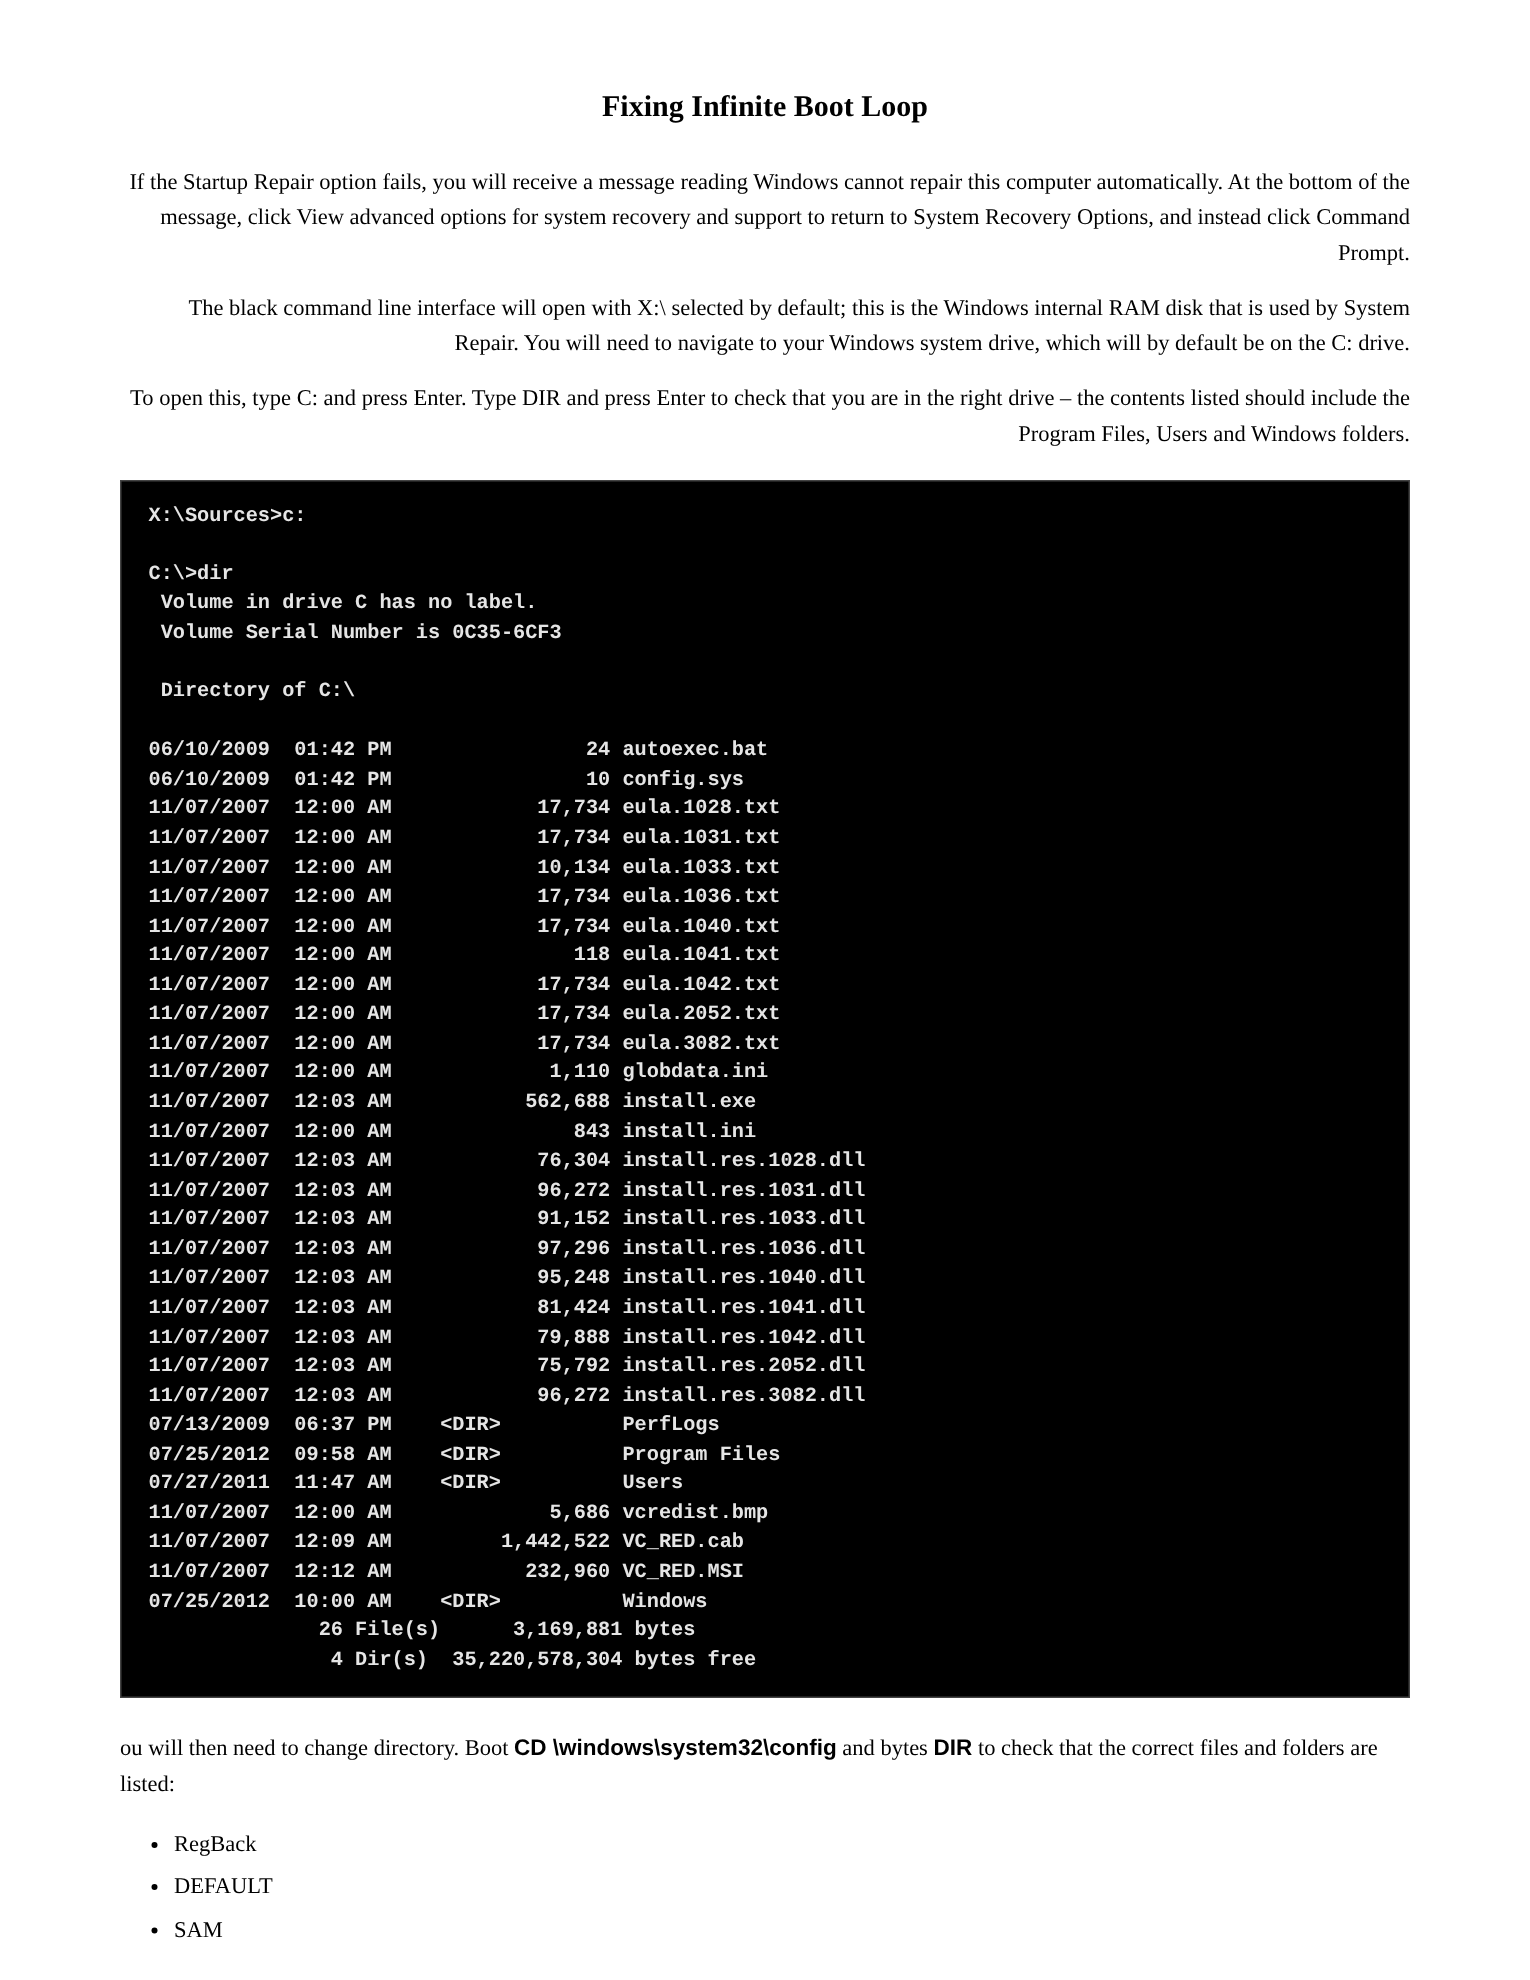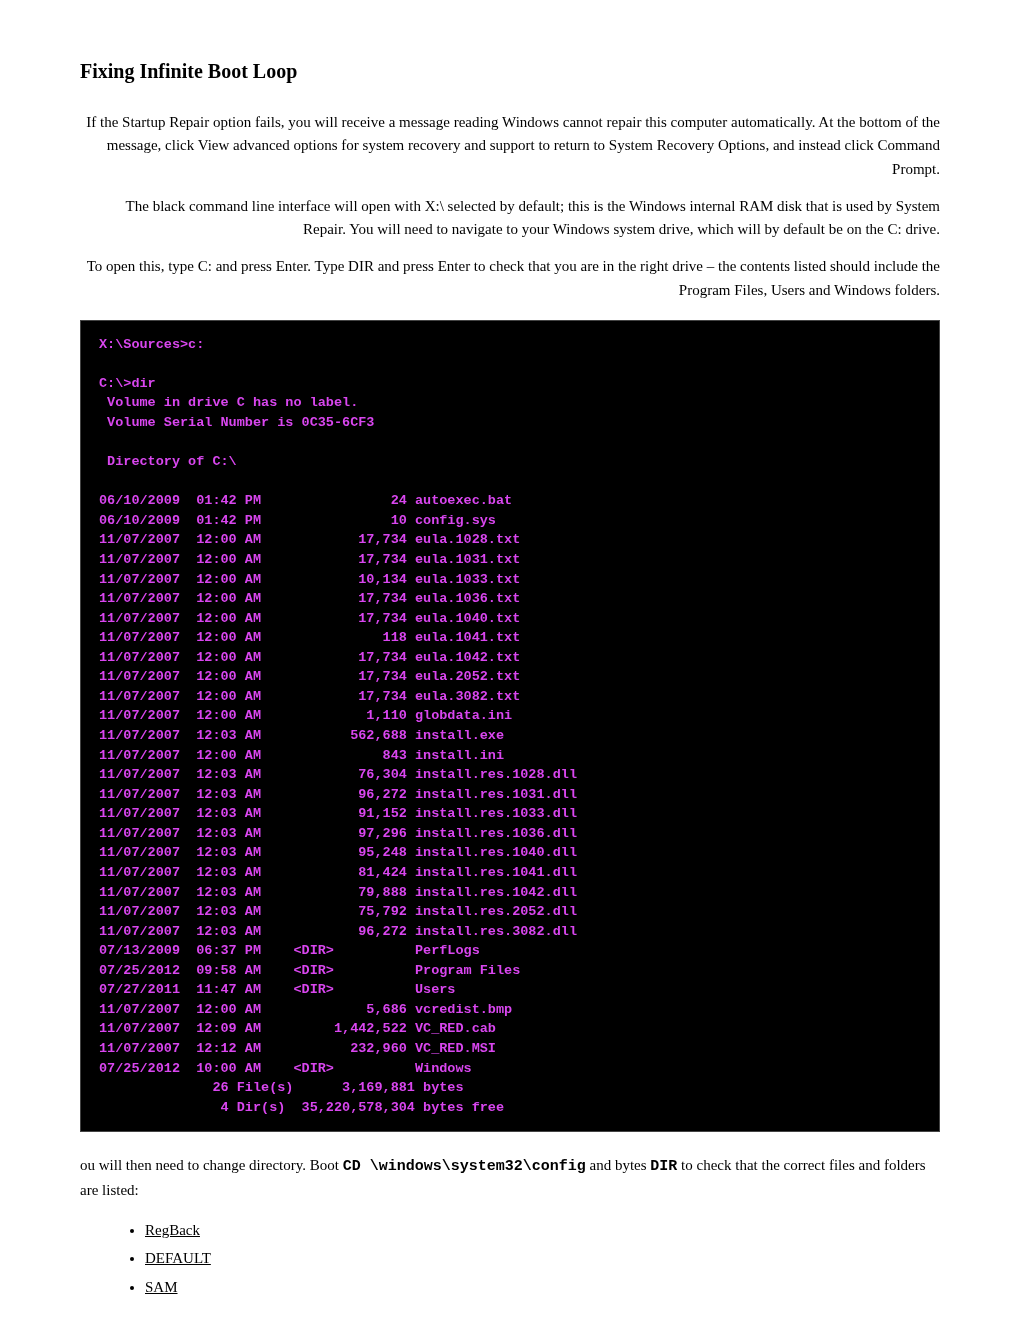--- a/index.html
+++ b/index.html
@@ -12,65 +12,64 @@
       background-color: #ffffff;
       font-family: Georgia, 'Times New Roman', serif;
       font-size: 15px;
       color: #000000;
       width: 1020px;
       min-height: 1320px;
       padding: 60px 80px;
     }
 
     h1 {
-      text-align: left;
+      text-align: center;
       font-size: 20px;
       font-weight: bold;
       margin-bottom: 28px;
       font-family: Georgia, 'Times New Roman', serif;
     }
 
     .paragraph {
       margin-bottom: 14px;
       line-height: 1.55;
       text-align: right;
     }
 
     .terminal {
       background-color: #000000;
-      color: #d946ef;
+      color: #e5e5e5;
       font-family: 'Courier New', Courier, monospace;
       font-size: 13.5px;
       font-weight: bold;
       padding: 14px 18px;
       margin: 18px 0 22px 0;
       line-height: 1.45;
       white-space: pre;
       border: 1px solid #444;
       overflow-x: auto;
     }
 
     .paragraph-after {
       margin-bottom: 14px;
       line-height: 1.55;
     }
 
     .bullet-list {
-      margin: 10px 0 10px 65px;
+      margin: 10px 0 10px 36px;
       line-height: 1.9;
       list-style-type: disc;
-      text-decoration: underline;
     }
 
     .bullet-list li {
       font-size: 15px;
     }
 
     code {
-      font-family: Liberation Mono, monospace;
+      font-family: Liberation Sans, sans-serif;
       font-weight: bold;
     }
   </style>
 </head>
 <body>
 
 <h1>Fixing Infinite Boot Loop</h1>
 
 <p class="paragraph">If the Startup Repair option fails, you will receive a message reading Windows cannot repair this computer automatically. At the bottom of the message, click View advanced options for system recovery and support to return to System Recovery Options, and instead click Command Prompt.</p>
 

